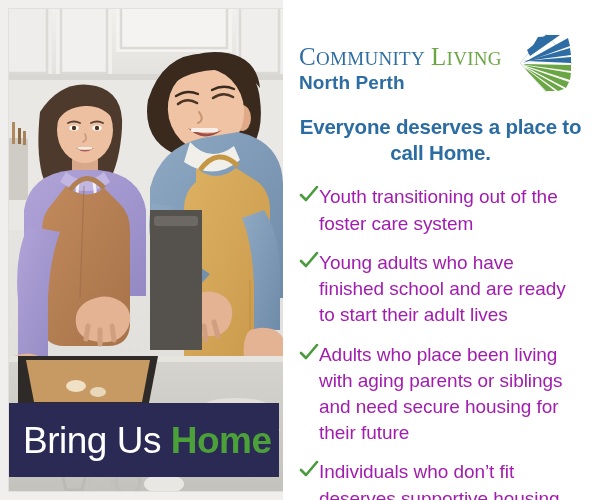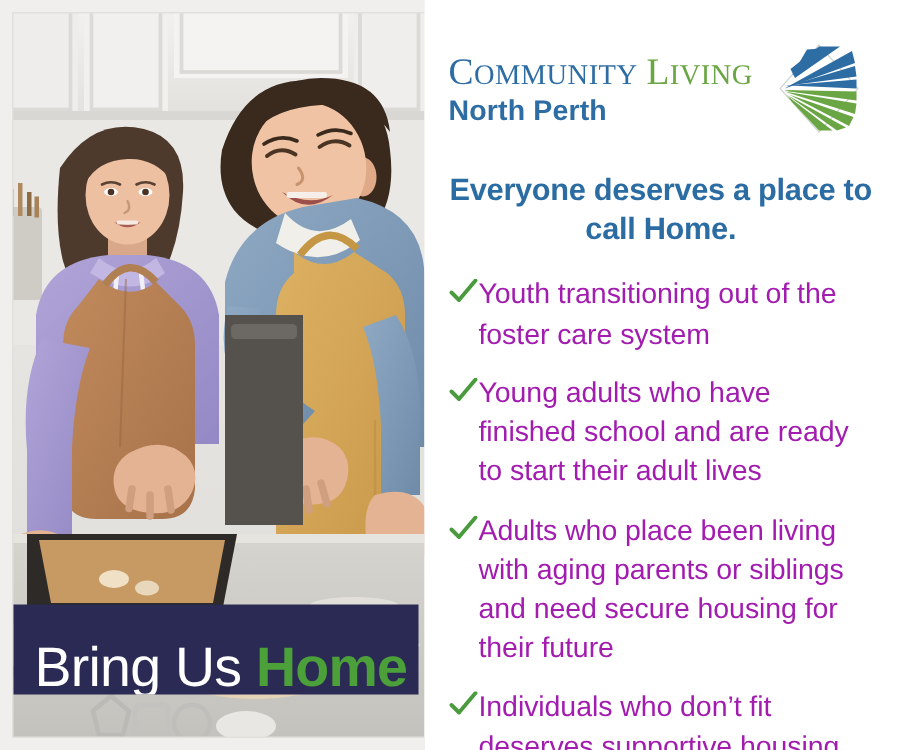--- a/index.html
+++ b/index.html
@@ -59,24 +59,24 @@
     pointer-events: none;
     z-index: 7;
   }
 
   
   .banner {
     position: absolute;
     left: 9px;
     top: 403px;
     width: 270px;
-    height: 60px;
+    height: 74px;
     background: #2b2a55;
     display: flex;
-    align-items: flex-end;
+    align-items: center;
     overflow: hidden;
     z-index: 8;
   }
   .banner-text {
     white-space: nowrap;
     font-size: 37px;
     font-weight: 400;
     letter-spacing: -0.5px;
     padding-left: 14px;
     line-height: 1;
@@ -90,21 +90,21 @@
     flex: 1 1 auto;
     height: 500px;
     background: #ffffff;
     padding: 22px 18px 10px 16px;
   }
 
   
   .logo {
     position: relative;
     display: flex;
-    align-items: center;
+    align-items: flex-end;
     justify-content: space-between;
     height: 72px;
     padding-right: 8px;
   }
   .logo-words { padding-top: 6px; }
   .logo-line1 {
     font-family: "Liberation Serif", serif;
     font-size: 25px;
     line-height: 1;
     letter-spacing: 0.3px;

